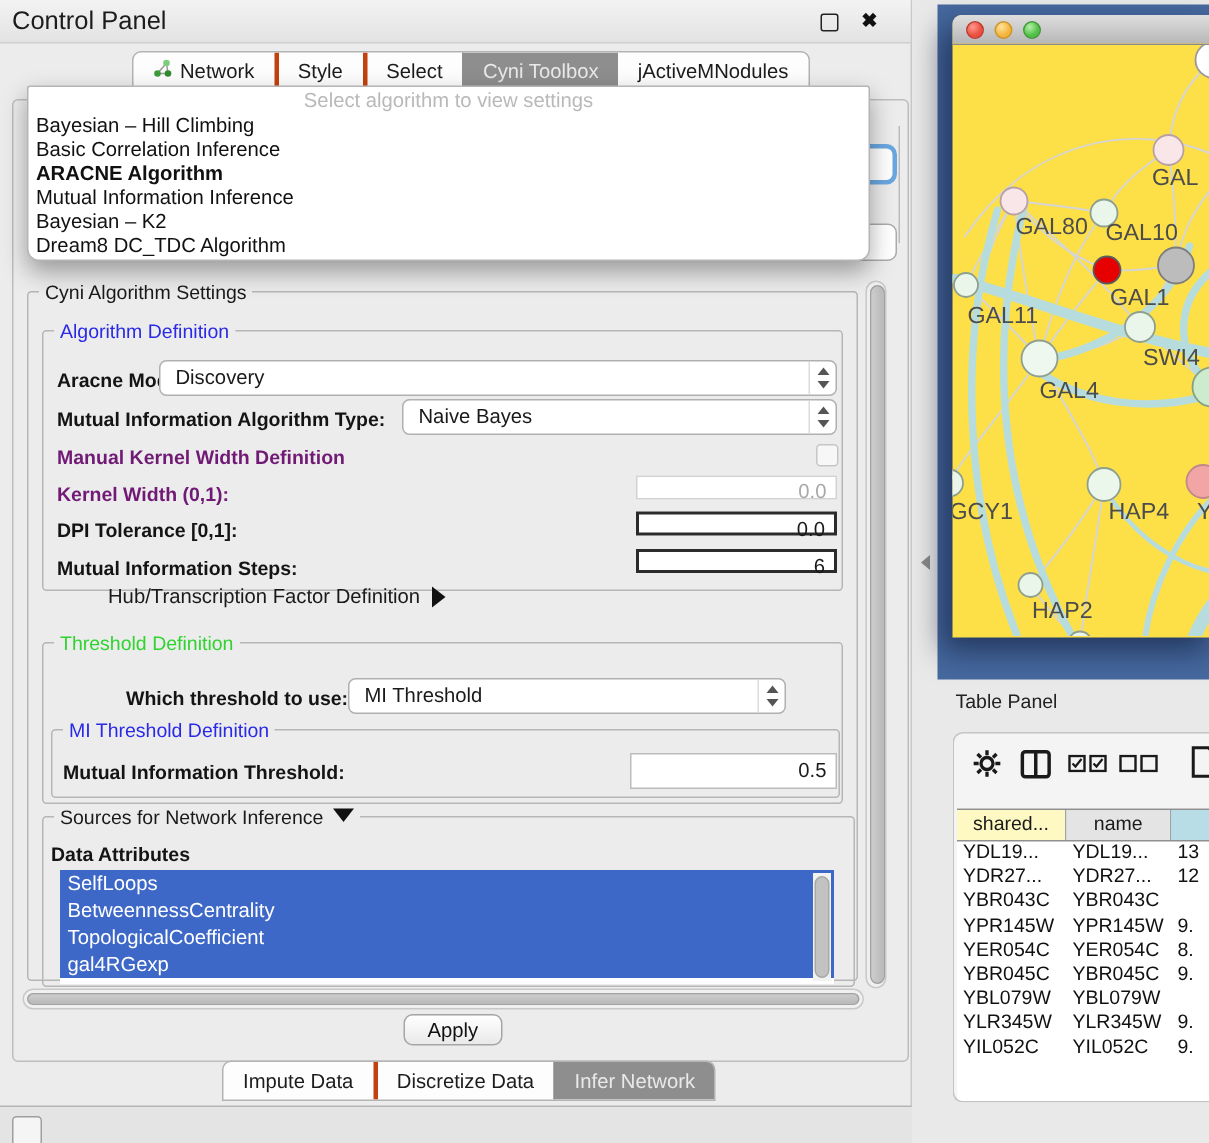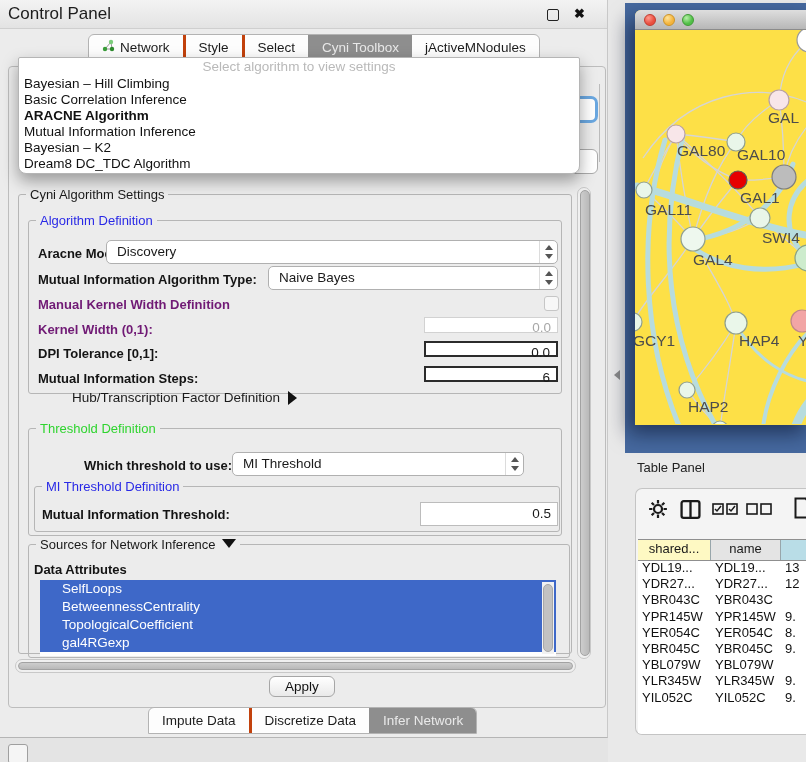--- a/index.html
+++ b/index.html
@@ -40,21 +40,21 @@
   .nfield.dis{color:#a8a8a8;border-color:#d2d2d2;}
   .checkbox{position:absolute;width:13px;height:13px;border:1px solid #c6c6c6;border-radius:3px;background:#f7f7f7;}
   .arrow-right{display:inline-block;width:0;height:0;border-top:7px solid transparent;border-bottom:7px solid transparent;border-left:9px solid #111;vertical-align:-3px;margin-left:8px;}
   .arrow-down{display:inline-block;width:0;height:0;border-left:7px solid transparent;border-right:7px solid transparent;border-top:9px solid #111;vertical-align:1px;margin-left:6px;}
   
   .sb{position:absolute;background:#f0f0f0;border:1px solid #c8c8c8;border-radius:8px;box-sizing:border-box;}
   .sb .thumb{position:absolute;background:linear-gradient(90deg,#cdcdcd,#b9b9b9);border:1px solid #a2a2a2;border-radius:6px;}
   .sb.h .thumb{left:2px;right:2px;top:2px;bottom:2px;background:linear-gradient(#cdcdcd,#b9b9b9);}
   
   .attrlist{position:absolute;background:#fff;overflow:hidden;}
-  .attritem{font-size:13.5px;line-height:18px;padding-left:22px;background:#3e68c8;color:#fff;white-space:nowrap;}
+  .attritem{font-size:13.5px;line-height:18px;padding-left:5px;background:#3e68c8;color:#fff;white-space:nowrap;}
   .list-vsb{position:absolute;width:12px;background:#f2f2f2;}
   .list-vsb .thumb{position:absolute;left:1px;right:1px;background:#c2c2c2;border:1px solid #a8a8a8;border-radius:6px;}
   .applybtn{position:absolute;border:1px solid #a6a6a6;border-radius:6px;background:linear-gradient(#ffffff,#e9e9e9);
       font-size:13.5px;padding:2px 15px;color:#111;}
   
   .popup{position:absolute;left:18px;top:57px;width:560px;height:115px;background:#fff;
       border:1px solid #b5b5b5;border-radius:2px 2px 8px 8px;box-shadow:0 7px 16px rgba(0,0,0,.35);z-index:20;}
   .popup-placeholder{font-size:13.5px;color:#b9b9b9;text-align:center;line-height:18px;}
   .popup-item{font-size:13.5px;line-height:16px;padding-left:5px;color:#111;white-space:nowrap;}
   .popup-item.bold{font-weight:bold;}

